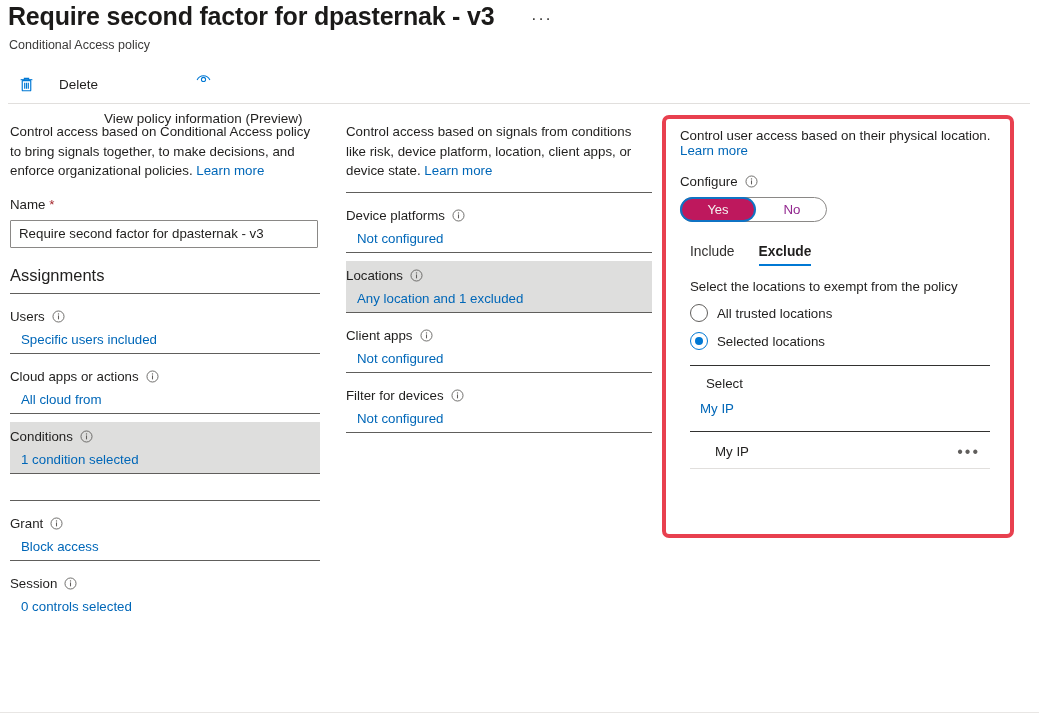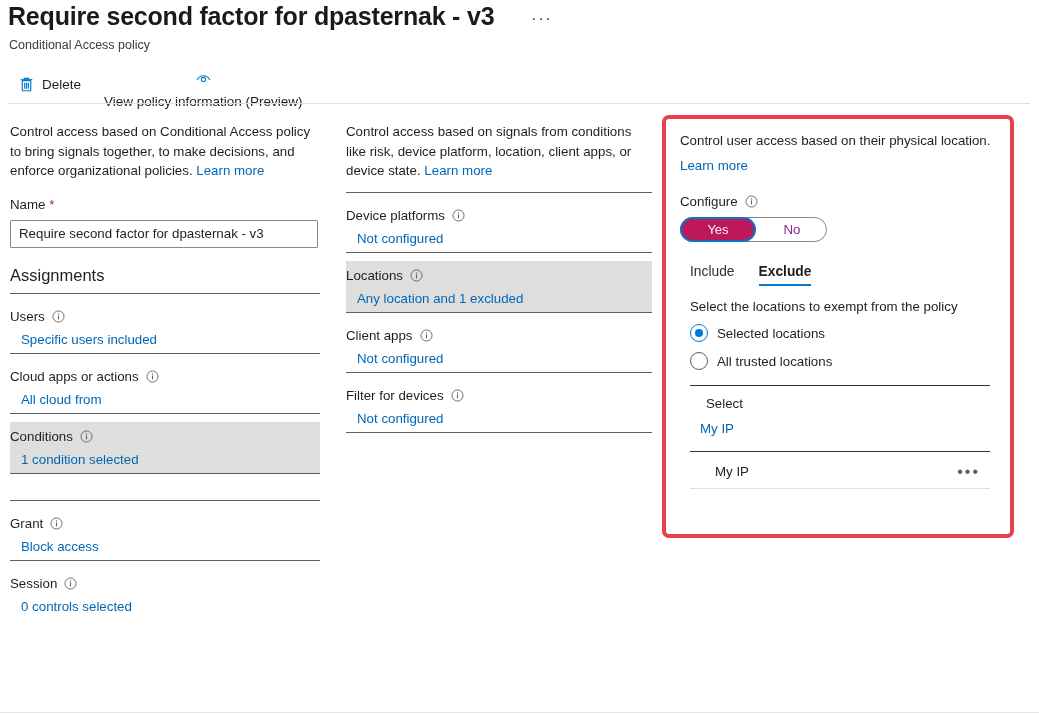--- a/index.html
+++ b/index.html
@@ -24,21 +24,21 @@
     font-size: 17px; color: #3b3a39; letter-spacing: 1.5px;
     cursor: pointer; line-height: 18px;
   }
   .hdr-sub {
     position: absolute; left: 9px; top: 38px;
     font-size: 12.5px; color: #3b3a39;
   }
 
   
   .cmdbar { position: absolute; left: 0; top: 68px; width: 1039px; height: 32px; }
-  .cmd { position: absolute; display: flex; align-items: center; gap: 7px;
+  .cmd { position: absolute; display: flex; align-items: center; gap: 24px;
          cursor: pointer; height: 28px; }
   .cmd-delete { left: 18px; top: 2px; }
   .cmd-view { left: 104px; top: 2px; flex-direction: column; }
   .cmd-label { font-size: 13.5px; color: #201f1e; white-space: nowrap; }
   .cmd-icon { width: 17px; height: 17px; display: block; }
   .cmdbar-rule {
     position: absolute; left: 8px; top: 103px; width: 1022px; height: 1px;
     background: #e1dfdd;
   }
 
@@ -73,21 +73,21 @@
   .srow-val { margin-top: 8px; padding-left: 11px; font-size: 13.3px; }
 
   .info-ico { width: 13px; height: 13px; display: inline-block; flex: none; }
 
   
   .redbox {
     position: absolute; left: 662px; top: 115px; width: 352px; height: 423px;
     border: 4px solid #e8404f; border-radius: 7px; background: #ffffff;
   }
   .rp { position: absolute; left: 680px; top: 128px; width: 318px; }
-  .rp-blurb { font-size: 13.3px; line-height: 25px; color: #201f1e; }
+  .rp-blurb { font-size: 13.3px; line-height: 15px; color: #201f1e; }
   .cfg-label { display: flex; align-items: center; gap: 7px; font-size: 13.3px; margin-top: 16px; }
 
   .toggle {
     position: relative; margin-top: 8px; width: 147px; height: 25px;
     border: 1px solid #8a8886; border-radius: 13px; background: #fff;
     display: flex; align-items: center;
   }
   .toggle-yes {
     position: absolute; left: 1px; top: 1px; width: 72px; height: 21px;
     border-radius: 11px; background: #be185d;
@@ -372,26 +372,26 @@
     </div>
 
     <div class="tabs">
       <div class="tab">Include</div>
       <div class="tab active">Exclude</div>
     </div>
 
     <div class="exempt-note">Select the locations to exempt from the policy</div>
 
     <div class="radio-row">
+      <span class="radio"></span>
+      <span class="radio-label">All trusted locations</span>
+    </div>
+    <div class="radio-row">
       <span class="radio checked"></span>
       <span class="radio-label">Selected locations</span>
-    </div>
-    <div class="radio-row">
-      <span class="radio"></span>
-      <span class="radio-label">All trusted locations</span>
     </div>
 
     <div class="rp-rule"></div>
 
     <div class="select-label">Select</div>
     <div class="select-val">
       <span class="link">My IP</span>
     </div>
 
     <div class="rp-rule"></div>

